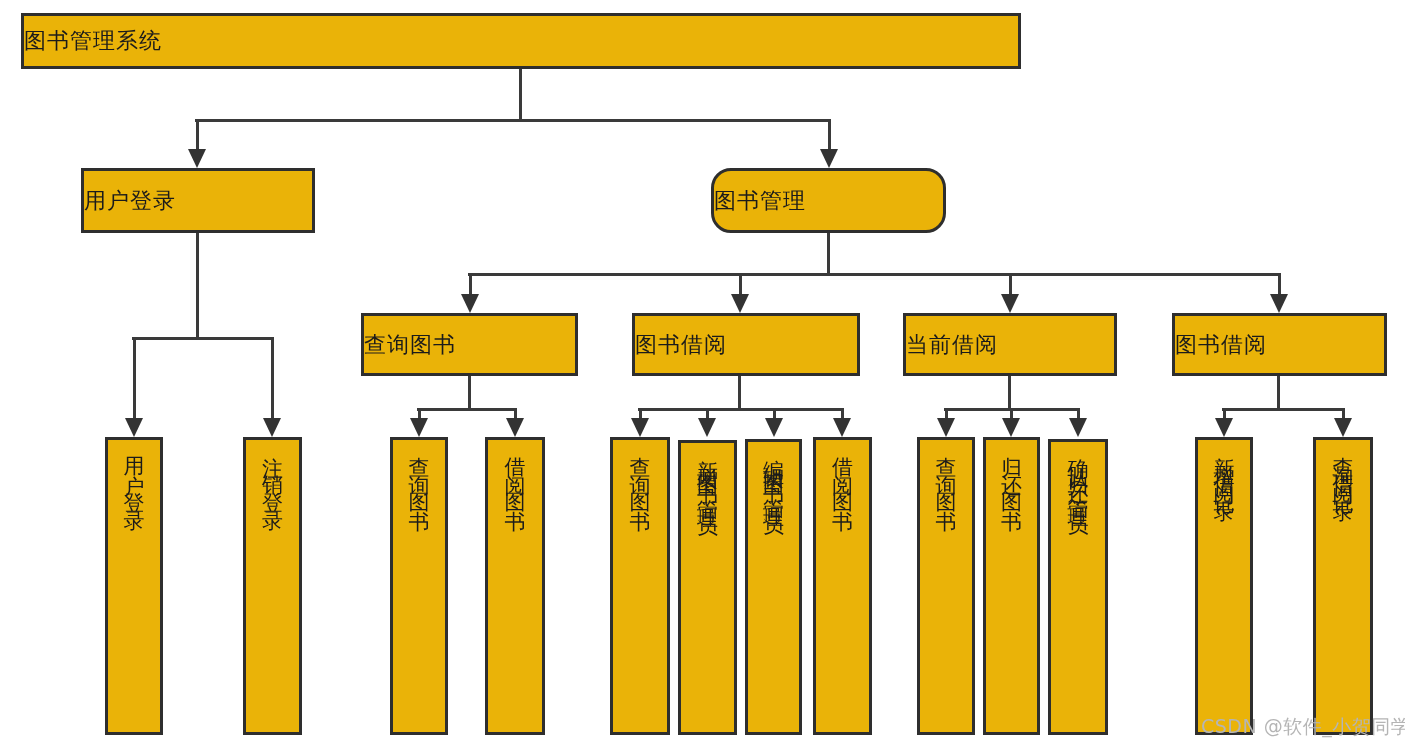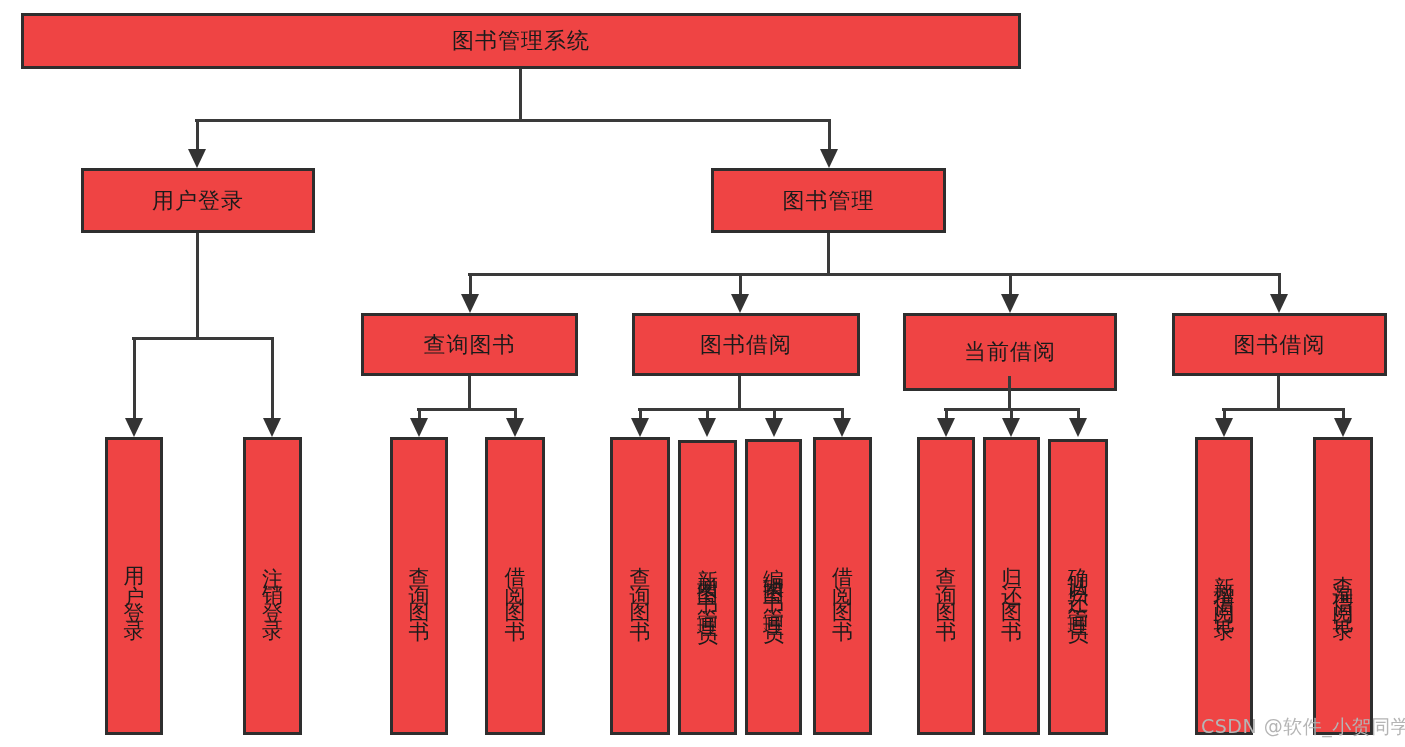--- a/index.html
+++ b/index.html
@@ -8,24 +8,24 @@
     width: 1405px;
     height: 747px;
     background: #ffffff;
     font-family: "DejaVu Sans", "Liberation Sans", sans-serif;
     overflow: hidden;
   }
   .box {
     position: absolute;
     box-sizing: border-box;
     border: 3px solid #2e2e2e;
-    background: #ef4444;
+    background: #eab308;
     display: flex;
     align-items: center;
-    justify-content: center;
+    justify-content: flex-start;
     color: #1b1b1b;
   }
   .box.h { font-size: 22px; letter-spacing: 1px; }
   .box.v {
     writing-mode: vertical-rl;
     text-orientation: mixed;
     font-size: 21px;
   }
   .v-4 { letter-spacing: 18px; }
   .v-6 { letter-spacing: 9px; }
@@ -80,21 +80,21 @@
       <div class="head"></div>
     </div>
   <div class="arrow" style="left:820px; top:122px; height:46px;">
       <div class="stem"></div>
       <div class="head"></div>
     </div>
 
   <div class="box h" style="left:81px; top:168px; width:234px; height:65px;">
     <span>用户登录</span>
   </div>
-  <div class="box h" style="left:711px; top:168px; width:235px; height:65px;">
+  <div class="box h" style="left:711px; top:168px; width:235px; height:65px;border-radius:20px;">
     <span>图书管理</span>
   </div>
 
   <div class="line" style="left:196px; top:233px; width:3px; height:107px;"></div>
   <div class="line" style="left:132px; top:337px; width:142px; height:3px;"></div>
   <div class="arrow" style="left:125px; top:340px; height:97px;">
       <div class="stem"></div>
       <div class="head"></div>
     </div>
   <div class="arrow" style="left:263px; top:340px; height:97px;">
@@ -120,21 +120,21 @@
       <div class="stem"></div>
       <div class="head"></div>
     </div>
 
   <div class="box h" style="left:361px; top:313px; width:217px; height:63px;">
     <span>查询图书</span>
   </div>
   <div class="box h" style="left:632px; top:313px; width:228px; height:63px;">
     <span>图书借阅</span>
   </div>
-  <div class="box h" style="left:903px; top:313px; width:214px; height:78px;">
+  <div class="box h" style="left:903px; top:313px; width:214px; height:63px;">
     <span>当前借阅</span>
   </div>
   <div class="box h" style="left:1172px; top:313px; width:215px; height:63px;">
     <span>图书借阅</span>
   </div>
 
   <div class="line" style="left:468px; top:376px; width:3px; height:35px;"></div>
   <div class="line" style="left:417px; top:408px; width:100px; height:3px;"></div>
   <div class="arrow" style="left:410px; top:411px; height:26px;">
       <div class="stem"></div>

